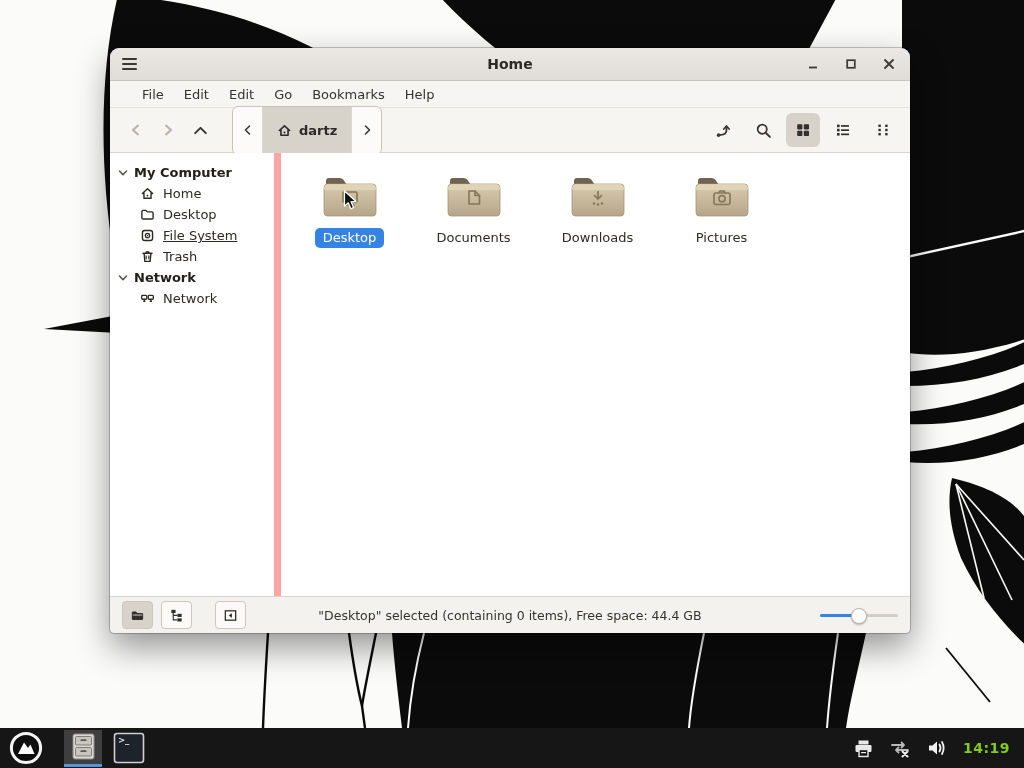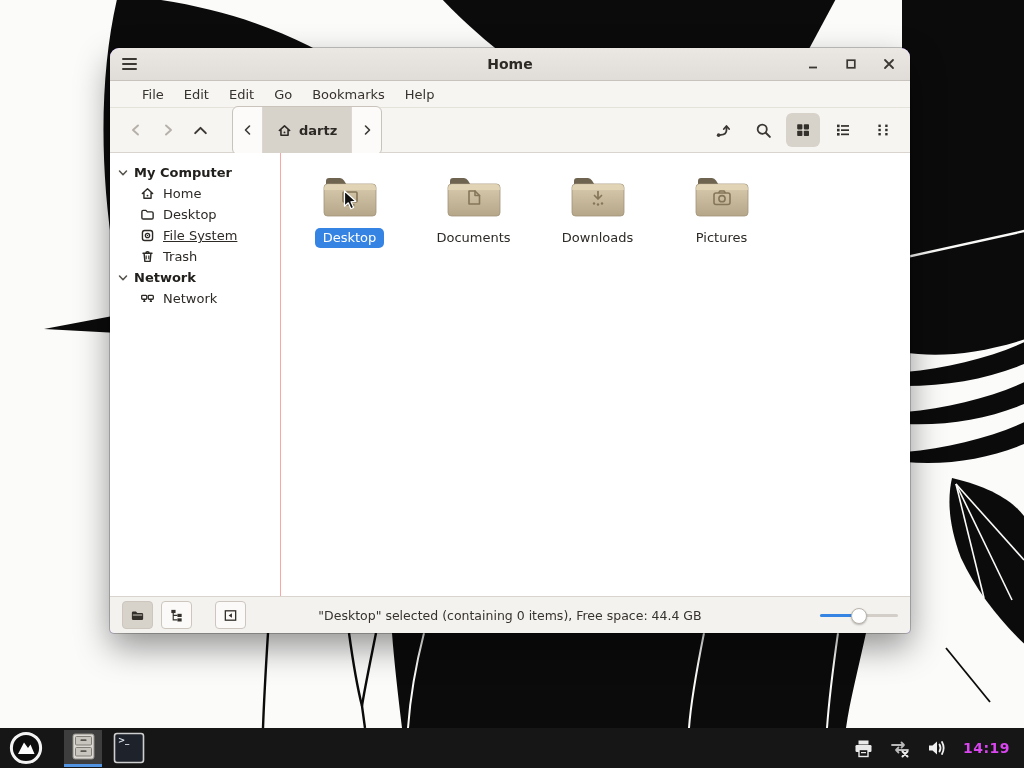--- a/index.html
+++ b/index.html
@@ -34,21 +34,21 @@
   .pathseg{display:flex;align-items:center;justify-content:center;border:none;background:none;padding:0;}
   .pathseg.prev{width:30px;border-right:1px solid #dcd7d0;}
   .pathseg.next{width:30px;border-left:1px solid #dcd7d0;}
   .pathseg.cur{background:#d7d2ca;padding:0 14px;gap:7px;font-size:13px;font-weight:bold;color:#2d2a26;}
   .tspacer{flex:1;}
   .toolicon{width:34px;height:34px;border:none;background:none;border-radius:6px;display:flex;
     align-items:center;justify-content:center;padding:0;margin-left:6px;}
   .toolicon.active{background:#d7d2ca;}
 
   .wbody{flex:1;display:flex;min-height:0;background:#fff;}
-  .sidebar{width:171px;flex:0 0 171px;border-right:1px solid #fca5a5;background:#fff;
+  .sidebar{width:171px;flex:0 0 171px;border-right:7px solid #fca5a5;background:#fff;
     padding-top:9px;overflow:hidden;}
   .side-sec{display:flex;align-items:center;gap:6px;padding:3px 8px;font-size:13px;font-weight:bold;color:#22201d;}
   .side-item{display:flex;align-items:center;gap:8px;padding:3px 8px 3px 30px;font-size:13px;color:#2d2a26;cursor:default;}
   .side-item.underlined .lbl{text-decoration:underline;}
 
   .content{flex:1;position:relative;padding:20px 0 0 16px;display:flex;flex-wrap:wrap;
     align-content:flex-start;gap:0 19px;background:#fff;}
   .file{width:105px;display:flex;flex-direction:column;align-items:center;cursor:default;}
   .file .flabel{margin-top:7px;font-size:13px;color:#2d2a26;padding:2px 8px;border-radius:5px;line-height:1.25;}
   .file.selected .flabel{background:#3584e4;color:#fff;}
@@ -68,21 +68,21 @@
 
   
   .taskbar{position:absolute;left:0;bottom:0;width:1024px;height:40px;background:#161616;
     display:flex;align-items:center;padding:0 8px;z-index:30;}
   .tb-logo{width:36px;height:36px;border:none;background:none;padding:0;display:flex;align-items:center;justify-content:center;}
   .tb-app{width:38px;height:37px;margin-left:20px;border:none;background:#3e3e3e;border-bottom:3px solid #5294e2;
     display:flex;align-items:center;justify-content:center;padding:0;}
   .tb-term{width:34px;height:34px;margin-left:10px;border:none;background:none;padding:0;display:flex;align-items:center;justify-content:center;}
   .tb-right{margin-left:auto;display:flex;align-items:center;gap:15px;padding-right:6px;}
   .tb-ico{border:none;background:none;padding:0;display:flex;align-items:center;justify-content:center;}
-  .clock{font-size:14px;font-weight:bold;color:#d946ef;letter-spacing:.5px;}
+  .clock{font-size:14px;font-weight:bold;color:#84cc16;letter-spacing:.5px;}
 
   .cursor{position:absolute;left:343px;top:190px;z-index:60;pointer-events:none;}
   svg{display:block;}
 </style>
 </head>
 <body>
 
 <div class="screen">
 
   <svg class="wallpaper" width="1024" height="768" viewBox="0 0 1024 768">

